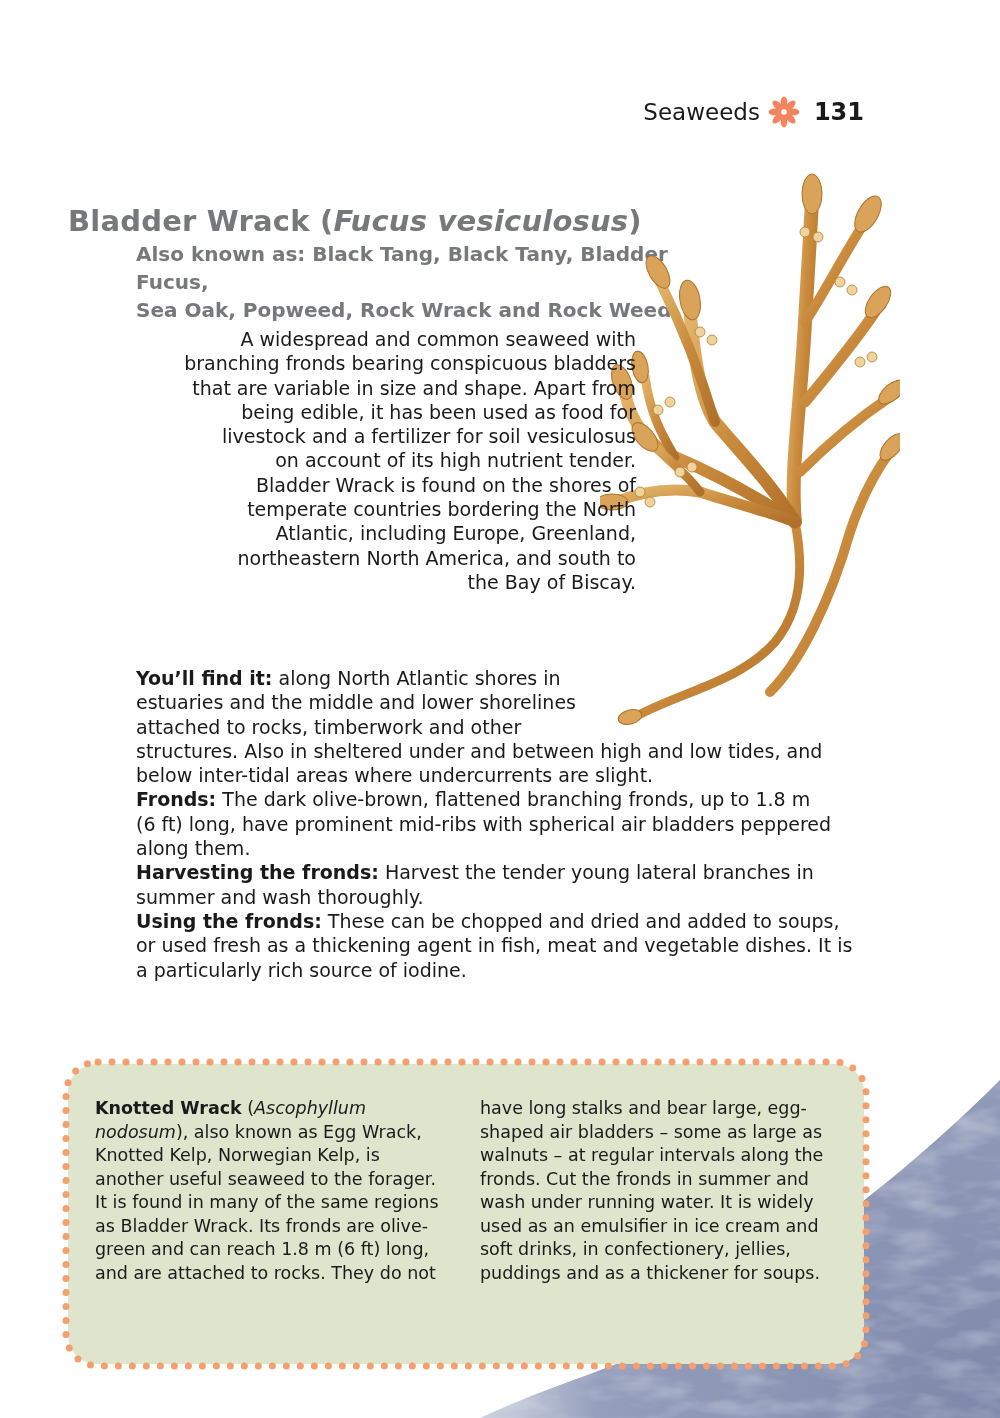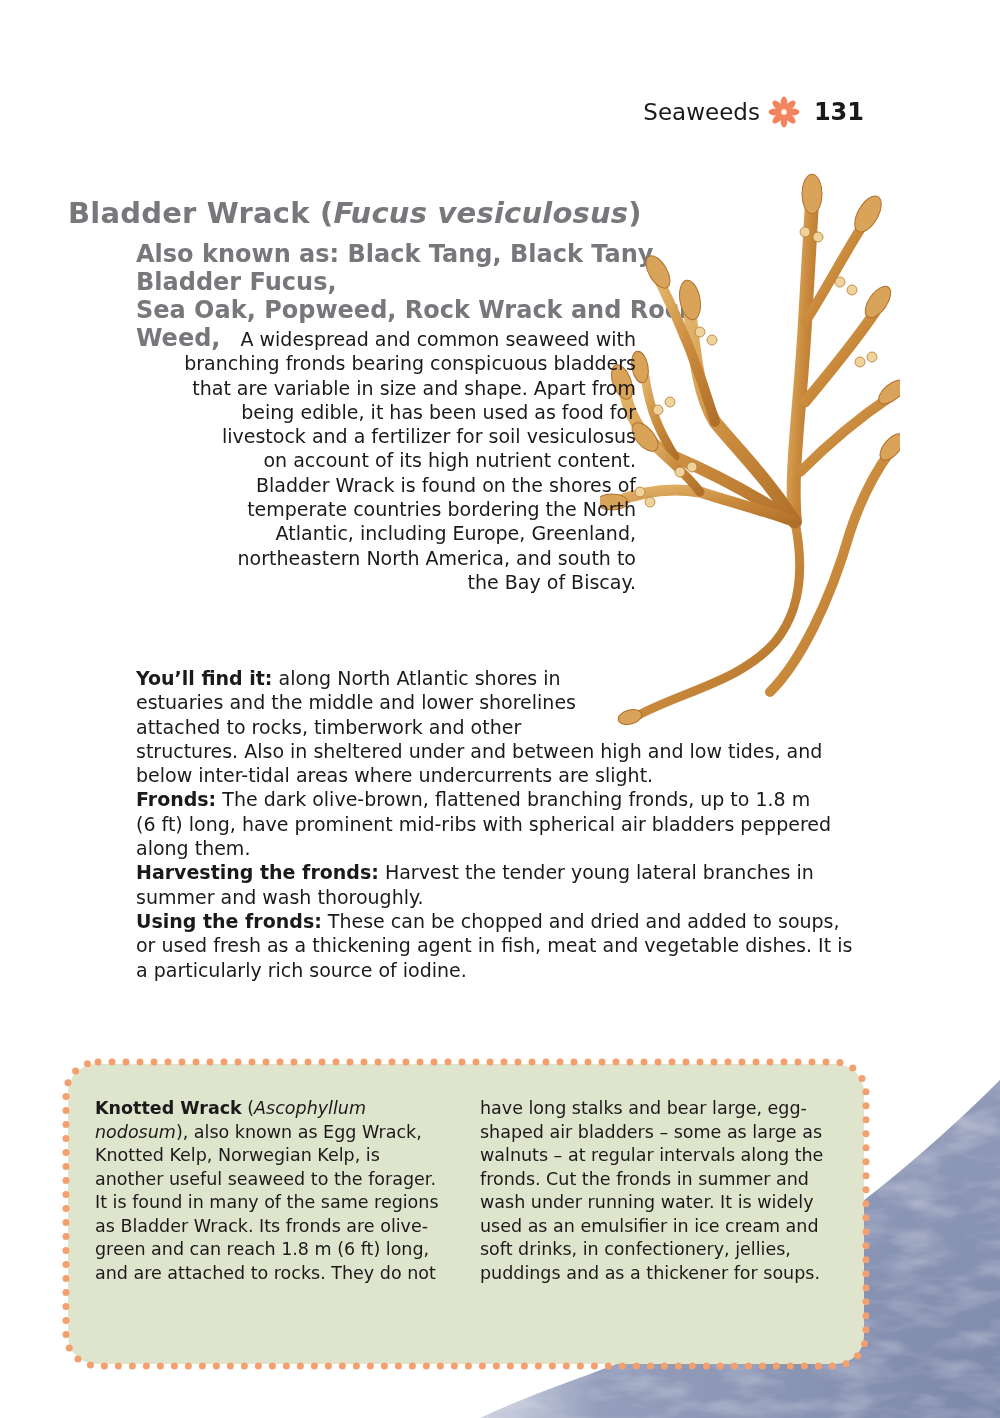--- a/index.html
+++ b/index.html
@@ -10,26 +10,26 @@
     position:absolute; left:0; top:0; width:1000px; height:1418px; pointer-events:none;
   }
 
   .header {
     position:absolute; top:96px; right:136px; display:flex; align-items:center; gap:8px;
   }
   .header .section { font-family:"DejaVu Sans",sans-serif; font-size:23px; color:#1a1a1a; }
   .header .pagenum { font-family:"DejaVu Sans",sans-serif; font-weight:bold; font-size:24px; color:#1a1a1a; margin-left:6px; }
 
   .title {
-    position:absolute; left:68px; top:196px; font-size:29px; font-weight:bold; color:#77787b; letter-spacing:0.2px;
+    position:absolute; left:68px; top:204px; font-size:29px; font-weight:bold; color:#77787b; letter-spacing:0.2px;
   }
   .title i { font-style:italic; }
 
   .aka {
-    position:absolute; left:136px; top:240px; width:560px; font-size:24px; font-weight:bold; color:#77787b; line-height:28px;
+    position:absolute; left:136px; top:240px; width:560px; font-size:20px; font-weight:bold; color:#77787b; line-height:28px;
   }
 
   .body-text {
     position:absolute; left:136px; font-size:19px; line-height:24.3px; color:#1a1a1a;
   }
   .body-text b { font-weight:bold; }
 
   .plant { position:absolute; left:600px; top:172px; width:300px; height:560px; }
 
   .box {
@@ -146,21 +146,21 @@
       <circle cx="50" cy="330" r="5"></circle>
   </g>
 </svg>
 
 <div class="body-text" style="top:327px;width:500px;text-align:right;">
   <div>A widespread and common seaweed with</div>
   <div>branching fronds bearing conspicuous bladders</div>
   <div>that are variable in size and shape. Apart from</div>
   <div>being edible, it has been used as food for</div>
   <div>livestock and a fertilizer for soil vesiculosus</div>
-  <div>on account of its high nutrient content.</div>
+  <div>on account of its high nutrient tender.</div>
   <div>Bladder Wrack is found on the shores of</div>
   <div>temperate countries bordering the North</div>
   <div>Atlantic, including Europe, Greenland,</div>
   <div>northeastern North America, and south to</div>
   <div>the Bay of Biscay.</div>
 </div>
 
 <div class="body-text" style="top:666px;width:740px;">
   <div><b>You’ll find it:</b><span> along North Atlantic shores in</span></div>
   <div>estuaries and the middle and lower shorelines</div>

